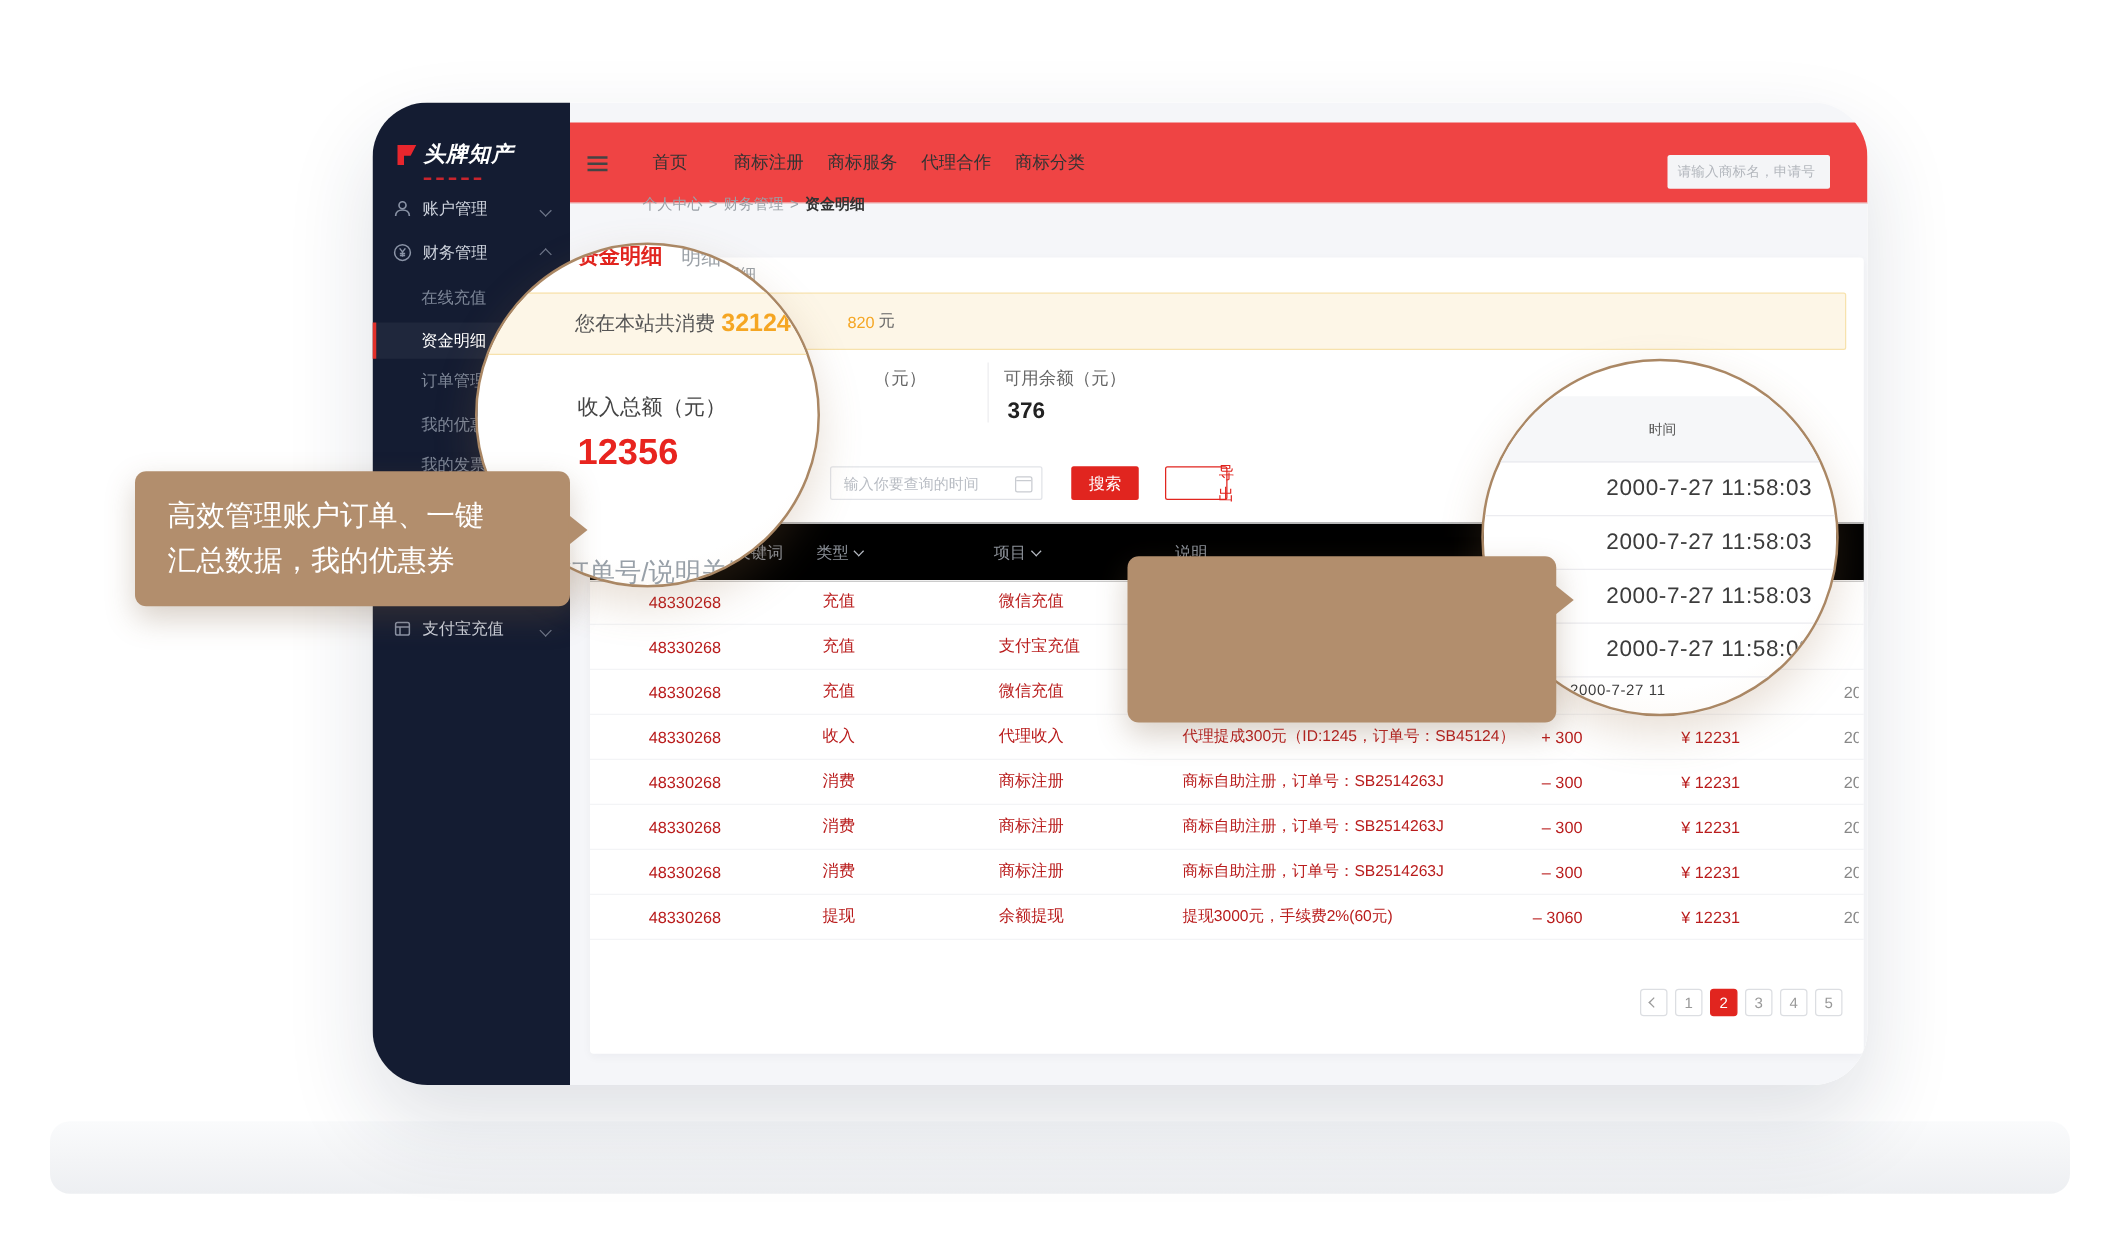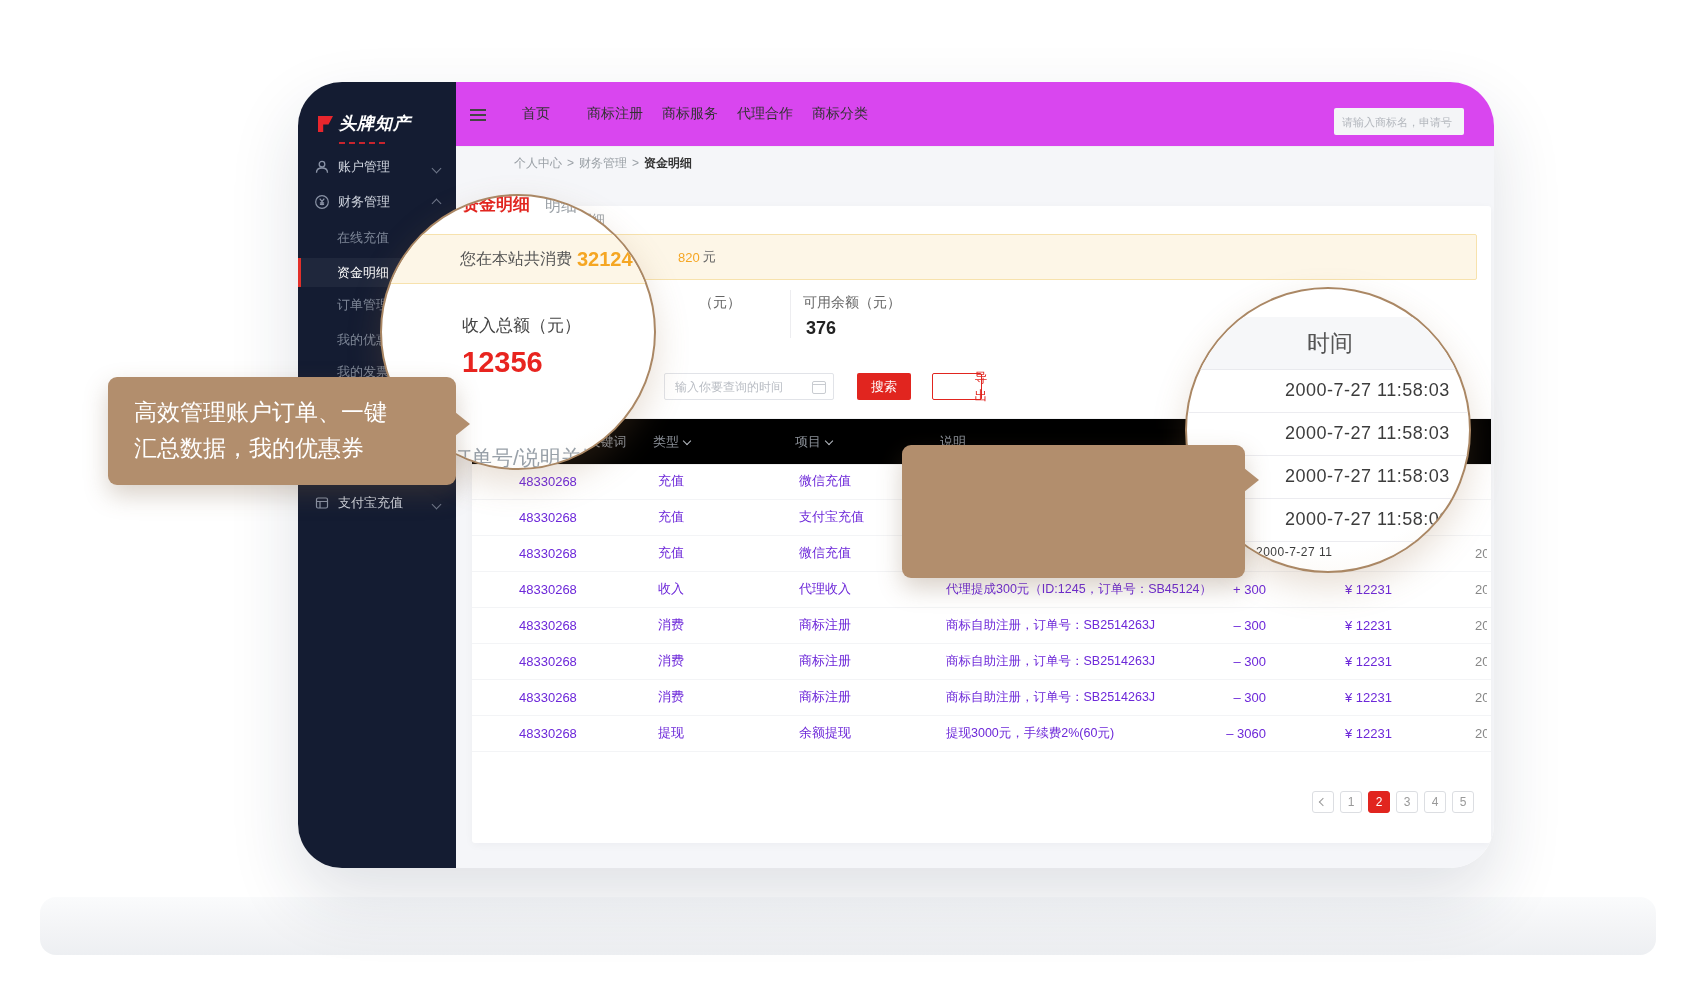--- a/index.html
+++ b/index.html
@@ -27,21 +27,21 @@
   .s-item.active{color:#ffffff;background:rgba(255,255,255,.05);}
   .active-bar{left:0;width:3px;background:#e1251f;}
 
   .chv{display:inline-block;width:6px;height:6px;border-right:1.5px solid currentColor;border-bottom:1.5px solid currentColor;}
   .chv.down{transform:rotate(45deg);}
   .chv.up{transform:rotate(-135deg);}
   .chv.left{transform:rotate(135deg);}
 
   
   .main{left:158px;top:0;width:1038px;height:786px;background:#f5f6f9;}
-  .navbar{left:0;top:0;width:1038px;height:64px;background:#d946ef;border-bottom:1px solid #eef0f2;}
+  .navbar{left:0;top:16px;width:1038px;height:64px;background:#ef4444;border-bottom:1px solid #eef0f2;}
   .ham{left:14px;top:24px;cursor:pointer;}
   .ham span{display:block;width:16px;height:2px;background:#444;margin:3px 0;}
   .tab{top:0;height:64px;display:flex;align-items:center;font-size:14px;color:#333;cursor:pointer;}
   .nav-search{left:878px;top:26px;width:130px;height:27px;background:#f4f5f7;border:0;border-radius:2px;
               font-size:11px;color:#666;padding:0 8px;box-sizing:border-box;outline:none;font-family:inherit;}
   .nav-search::placeholder{color:#b3b7bd;}
   .crumbs{left:58px;top:64px;height:34px;display:flex;align-items:center;font-size:12px;color:#9aa0a6;}
   .crumbs .sep{margin:0 5px;}
   .crumbs .last{color:#333;font-weight:bold;}
 
@@ -65,21 +65,21 @@
   .cal:before{content:"";position:absolute;left:0;right:0;top:2px;height:1px;background:#c9ccd1;}
   .btn{top:167px;height:27px;border-radius:2px;font-size:13px;display:flex;align-items:center;justify-content:center;cursor:pointer;box-sizing:border-box;}
   .btn-search{left:385px;width:54px;background:#e1251f;color:#fff;}
   .btn-export{left:460px;width:48px;background:#fff;color:#e1251f;border:1px solid #e1251f;padding-left:48px;}
 
   
   .thead{left:0;top:212px;width:1019px;height:45px;background:#000000;border-top:1px solid #f2f3f5;border-bottom:1px solid #f0f0f0;}
   .th{top:14px;font-size:13px;color:#8c9199;display:flex;align-items:center;}
   .caret{display:inline-block;width:5px;height:5px;border-right:1px solid #b7bcc4;border-bottom:1px solid #b7bcc4;transform:rotate(45deg);margin-left:5px;margin-top:-3px;}
   .trow{left:0;width:1019px;height:36px;border-bottom:1px solid #f3f4f6;}
-  .td{top:0;height:36px;display:flex;align-items:center;font-size:13px;color:#6d28d9;white-space:nowrap;}
+  .td{top:0;height:36px;display:flex;align-items:center;font-size:13px;color:#b91c1c;white-space:nowrap;}
   .c-order{left:47px;width:120px;}
   .c-type{left:186px;width:100px;}
   .c-item{left:327px;width:130px;}
   .c-desc{left:474px;width:228px;font-size:12.5px;}
   .c-amt{left:706px;width:88px;justify-content:flex-end;}
   .c-bal{left:832px;width:88px;justify-content:flex-end;}
   .c-time{left:1003px;width:12px;overflow:hidden;color:#888;}
 
   
   .pg{top:585px;width:22px;height:22px;border:1px solid #dcdee2;border-radius:3px;background:#fff;
@@ -93,21 +93,21 @@
   .lens2{left:1185px;top:287px;width:286px;height:286px;}
   .l1-title{left:80px;top:-3px;font-size:17px;font-weight:bold;color:#e1251f;}
   .l1-title-frag{left:163px;top:0;font-size:16px;color:#9aa0a6;}
   .l1-banner{left:0;top:38px;width:276px;height:48px;background:#fdf6e7;border-top:1px solid #f7e2ad;border-bottom:1px solid #f7e2ad;}
   .l1-banner-in{position:absolute;left:78px;top:0;height:48px;display:flex;align-items:center;font-size:16px;color:#555;white-space:nowrap;}
   .l1-banner-in b{color:#f5a623;font-size:20px;font-weight:bold;margin:0 5px;}
   .l1-income-label{left:80px;top:118px;font-size:17px;color:#444;}
   .l1-income-value{left:80px;top:150px;font-size:29px;font-weight:bold;color:#e8241f;}
   .l1-header-frag{left:68px;top:248px;font-size:21px;color:#98a0a8;white-space:nowrap;}
   .l2-band{left:0;top:28px;width:286px;height:52px;background:#f6f7f9;border-bottom:1px solid #e9eaee;
-           display:flex;align-items:center;justify-content:center;font-size:23px;color:#555;}
+           display:flex;align-items:center;justify-content:center;font-size:11px;color:#555;}
   .l2-row{left:0;width:286px;height:43px;border-bottom:1px solid #ececf0;}
   .l2-time{position:absolute;left:98px;top:0;height:43px;display:flex;align-items:center;font-size:18px;color:#3c3c3c;letter-spacing:.5px;white-space:nowrap;}
   .l2-partial{left:69px;top:256px;font-size:12px;color:#3c3c3c;letter-spacing:.5px;white-space:nowrap;}
 
   
   .callout{background:#b28e6d;border-radius:9px;color:#fff;z-index:30;box-shadow:0 10px 24px rgba(120,90,60,.28);}
   .callout .txt{position:absolute;left:26px;font-size:23px;line-height:36px;white-space:nowrap;}
   .co1{left:108px;top:377px;width:348px;height:108px;}
   .co1 .txt{top:17px;}
   .co2{left:902px;top:445px;width:343px;height:133px;}

